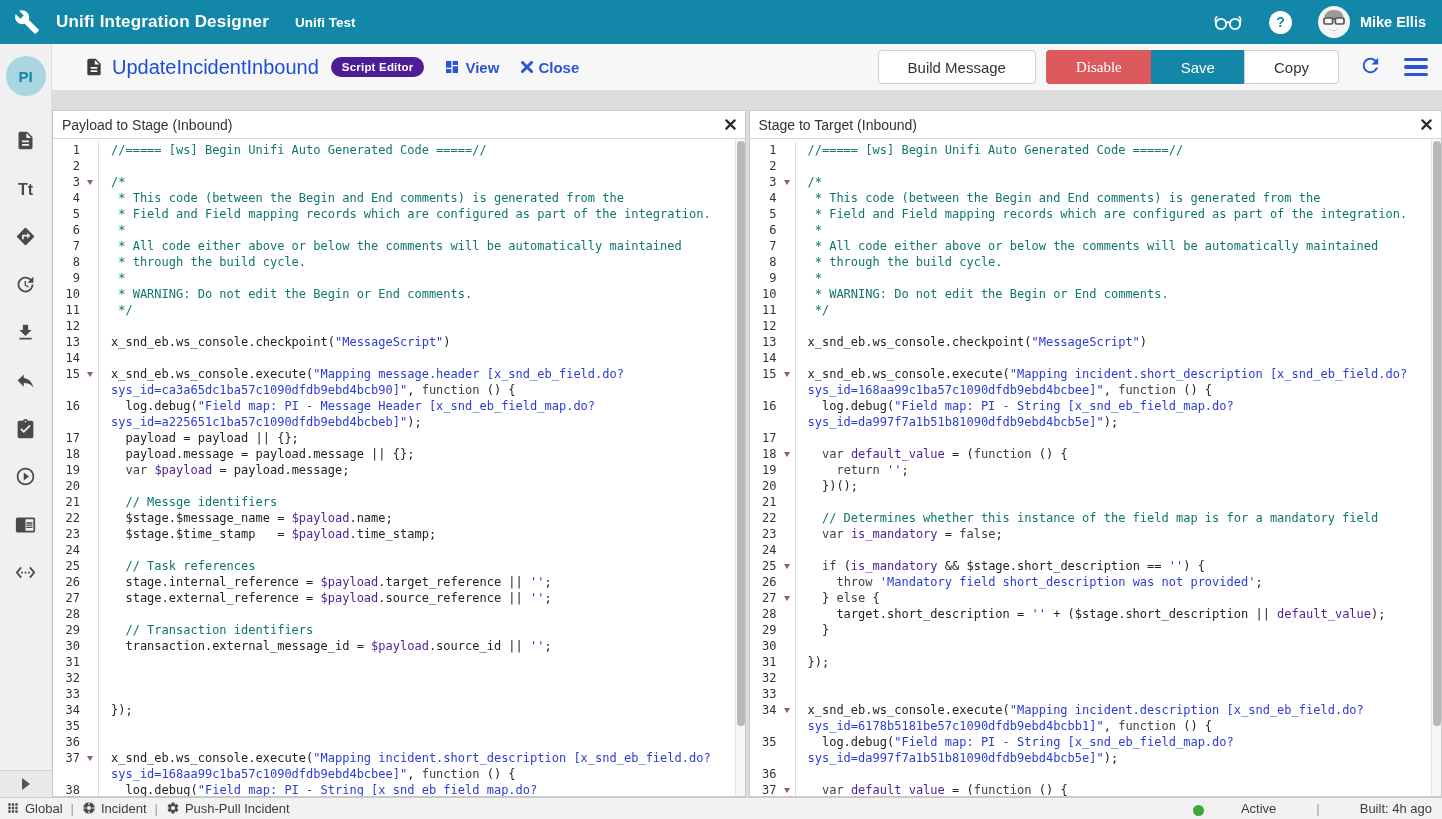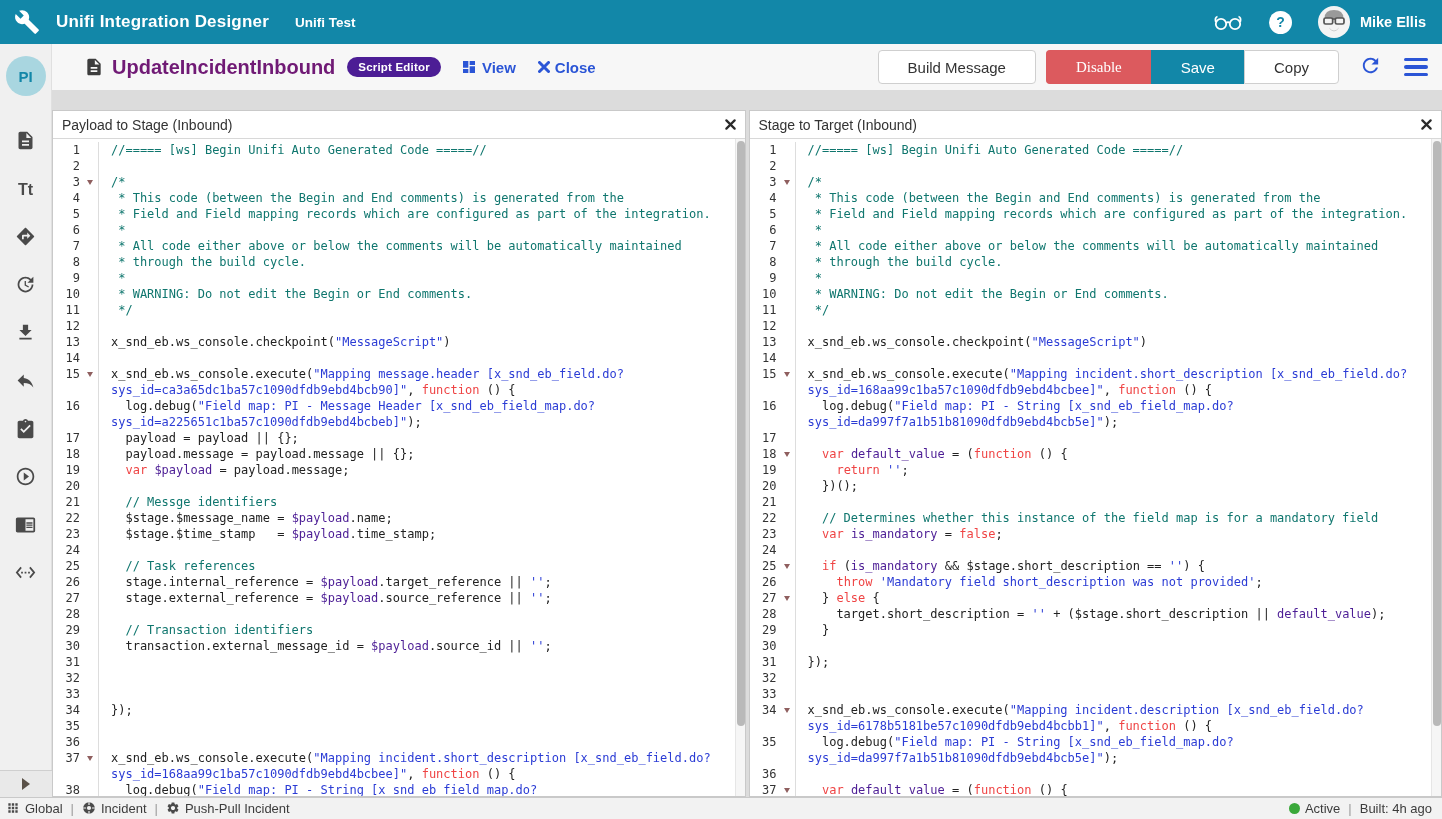--- a/index.html
+++ b/index.html
@@ -38,21 +38,21 @@
     display:flex; align-items:center; justify-content:center; flex:none; }
   .expand-tri { width:0; height:0; border-top:6px solid transparent; border-bottom:6px solid transparent;
     border-left:8px solid #5a5148; }
 
   .right-col { flex:1; display:flex; flex-direction:column; min-width:0; }
 
   
   .header-row { height:46px; background:#f7f7f7; display:flex; align-items:center;
     padding:0 14px 0 32px; flex:none; }
   .doc-icon { width:20px; height:20px; color:#3d3d3d; display:flex; }
-  .page-title { font-size:20px; font-weight:700; color:#701a75; margin-left:8px; }
+  .page-title { font-size:20px; font-weight:400; color:#1d4ed8; margin-left:8px; }
   .badge { background:#4c1d95; color:#fff; font-size:11.5px; font-weight:700; padding:4px 11px;
     border-radius:11px; margin-left:12px; letter-spacing:.2px; }
   .link { color:#2B55D6; font-size:15px; font-weight:600; display:flex; align-items:center;
     cursor:pointer; }
   .link .li { display:flex; margin-right:5px; }
   .view-link { margin-left:20px; }
   .close-link { margin-left:22px; }
   .header-actions { margin-left:auto; display:flex; align-items:center; }
   .btn { height:34px; padding:0 29px; font-size:15px; border:1px solid #cfcfcf; background:#fff;
     color:#333; border-radius:4px; cursor:pointer; font-family:"Liberation Sans", sans-serif; }
@@ -82,35 +82,35 @@
   .cm-gutter { flex:none; width:30px; text-align:right; color:#333; padding-right:3px; }
   .cm-foldcol { flex:none; width:15px; position:relative; }
   .fold-tri { position:absolute; left:4px; top:6px; width:0; height:0;
     border-left:3.5px solid transparent; border-right:3.5px solid transparent;
     border-top:5px solid #8f5f5f; }
   .cm-code { flex:1; white-space:pre; overflow:hidden; border-left:1px solid #ddd;
     padding-left:12px; color:#222; }
   .tok-t { color:#222; }
   .tok-c { color:#0f766e; }
   .tok-s { color:#2b3cd5; }
-  .tok-k { color:#ef4444; }
+  .tok-k { color:#404040; }
   .tok-d { color:#4c1d95; }
 
   .v-scrollbar { position:absolute; top:0; right:0; bottom:0; width:10px; background:#f6f6f6;
     border-left:1px solid #e6e6e6; }
   .v-thumb { position:absolute; top:2px; left:1px; width:8px; height:89%;
     background:#b9b9b9; border-radius:4px; }
 
   
   .statusbar { height:22px; flex:none; background:#f2f2f2; border-top:1px solid #c9c9c9;
     display:flex; align-items:center; padding:0 10px 0 6px; font-size:13px; color:#3c3c3c; }
   .sb-item { display:flex; gap:5px; }
   .sb-item svg { width:14px; height:14px; color:#4a4a4a; }
   .sb-sep { color:#9a9a9a; margin:0 8px; }
-  .sb-right { margin-left:auto; display:flex; align-items:center; }
+  .sb-right { margin-left:auto; display:flex; align-items:flex-end;gap:32px; }
   .green-dot { width:11px; height:11px; border-radius:50%; background:#3aa83a; margin-right:5px; }
 </style>
 </head>
 <body>
 
 <div class="app">
 
   <div class="topbar">
     <span class="logo">
       <svg viewBox="0 0 24 24" fill="#ffffff">

